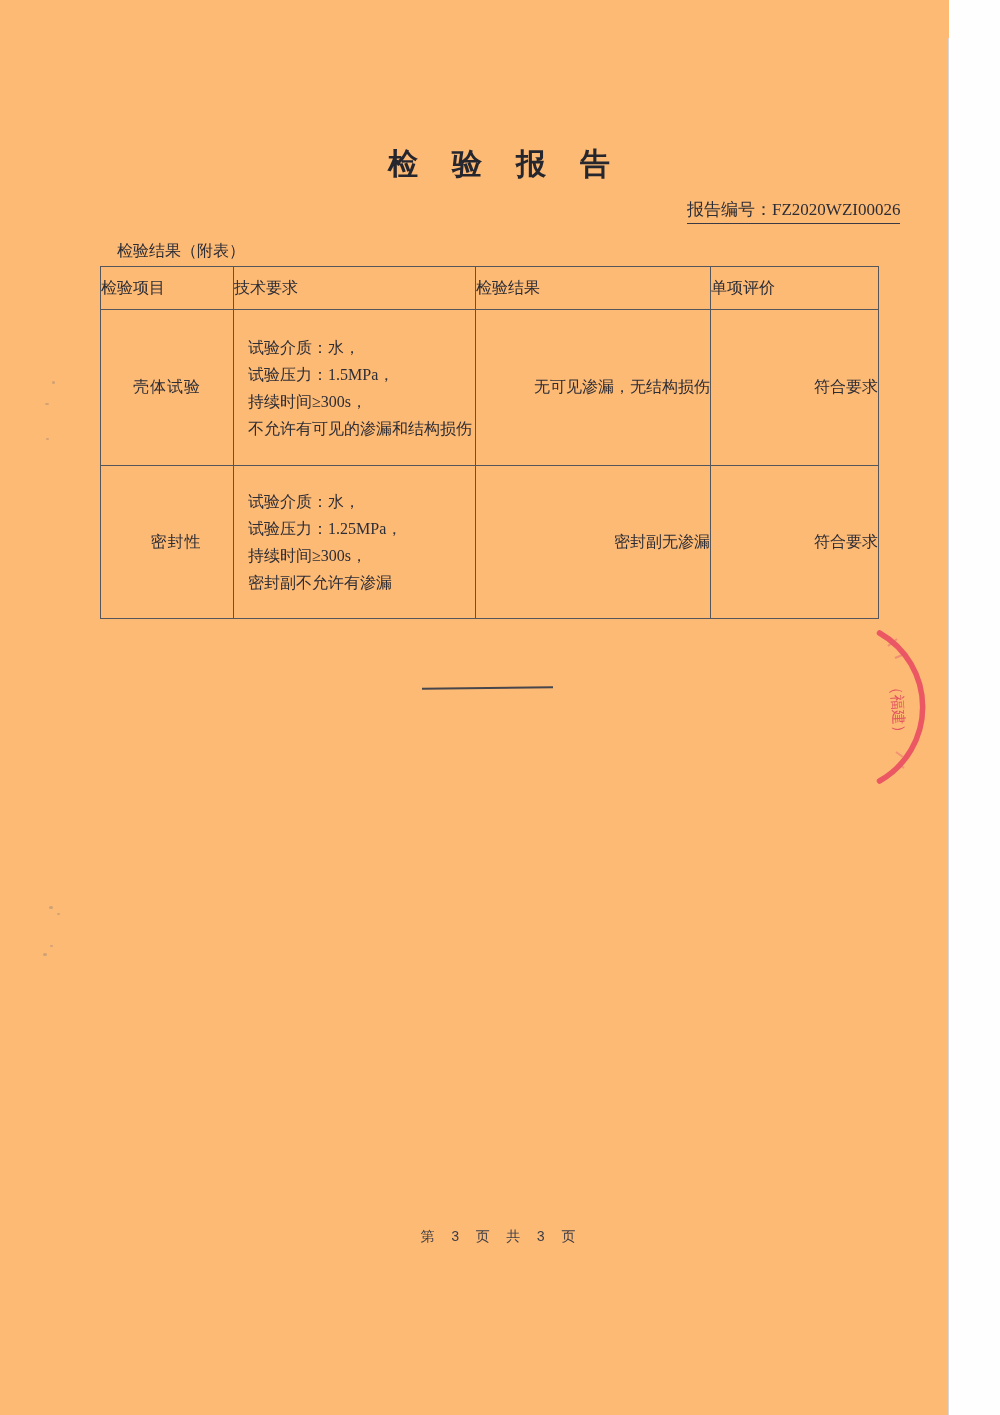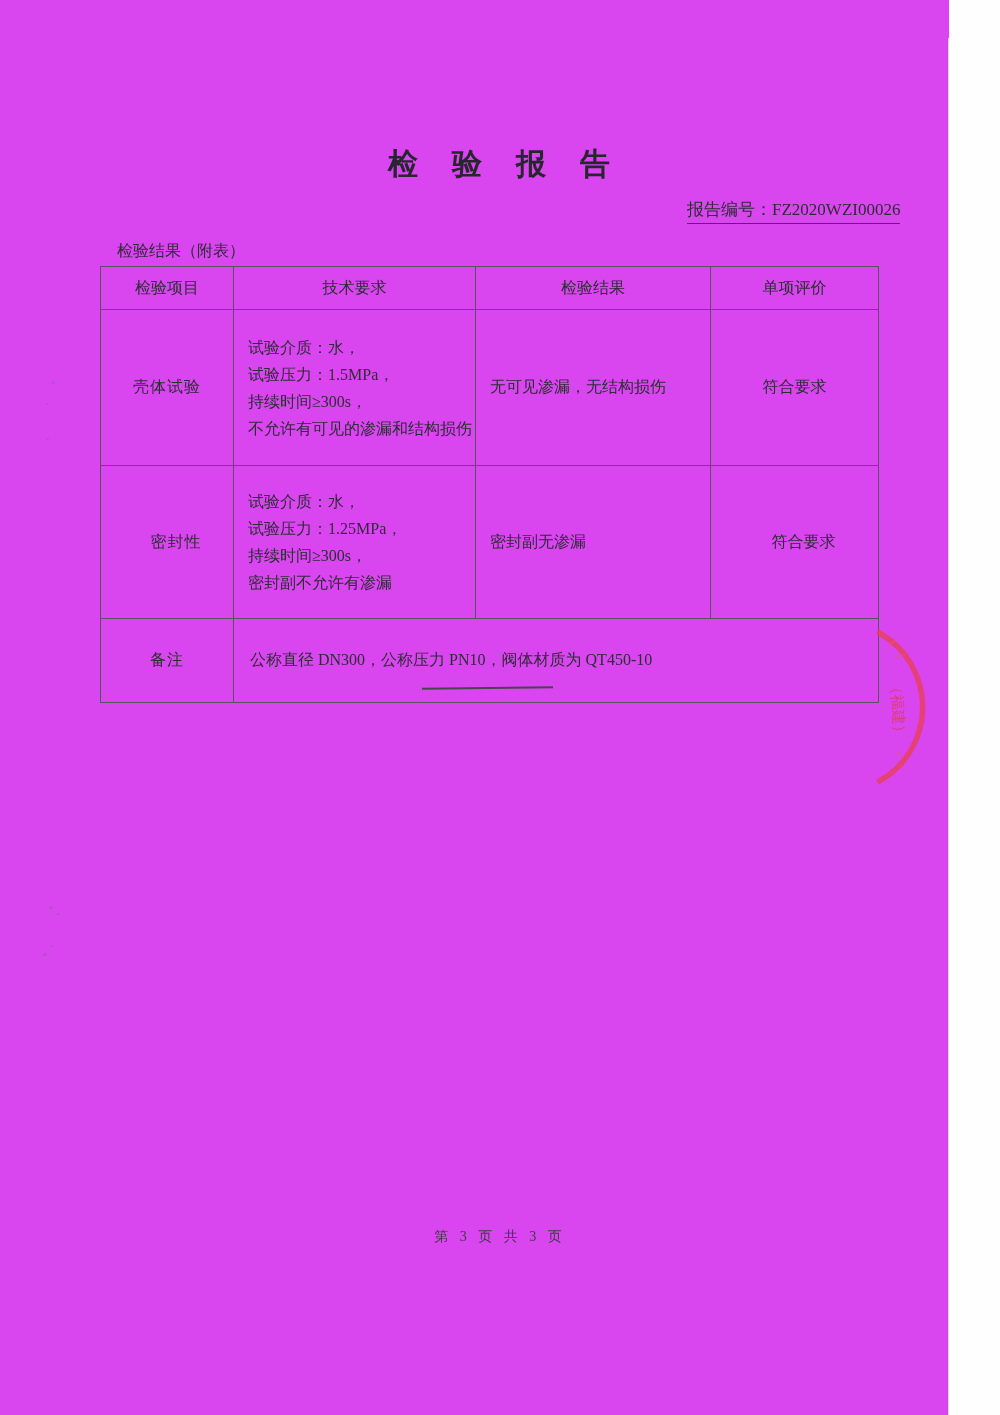--- a/index.html
+++ b/index.html
@@ -1,20 +1,20 @@
 <!DOCTYPE html>
 <html><head>
 <meta charset="utf-8">
 <style>
   html, body { margin: 0; padding: 0; background: #ffffff; }
   .page {
     position: relative;
     width: 1000px;
     height: 1415px;
-    background: #d946ef;
+    background: #fdba74;
     overflow: hidden;
     font-family: "Liberation Serif", serif;
     color: #2d2d36;
   }
   
   .scan-strip {
     position: absolute;
     left: 949px; top: 0; width: 51px; height: 1415px;
     background: #fefefe;
   }
@@ -54,49 +54,50 @@
     table-layout: fixed;
     font-size: 16px;
     color: #2d2d36;
   }
   .report-table th, .report-table td {
     border: 1.5px solid #55555c;
     font-weight: normal;
     vertical-align: middle;
     padding: 0;
   }
-  .report-table thead th { height: 42px; text-align: center; margin-left: 7px; }
+  .report-table thead th { height: 42px; text-align: left; margin-left: 7px; }
   .row-shell  td { height: 135px; }
   .row-seal   td { height: 132px; padding-left: 18px; }
   .row-remark td { height: 83px; }
   td.cell-item { text-align: center; letter-spacing: 1px; margin-left: 20px; }
   td.cell-req  { padding: 10px 6px 10px 14px; }
   td.cell-req .req-line { line-height: 27px; white-space: nowrap; }
-  td.cell-result { padding-left: 14px; }
-  td.cell-eval { text-align: center; margin-left: 8px; }
+  td.cell-result { padding-left: 14px; text-align: right; }
+  td.cell-eval { text-align: right; margin-left: 8px; }
   td.cell-remarks { padding-left: 16px; }
   .end-line {
     position: absolute;
     left: 422px; top: 687px;
     width: 131px; height: 2px;
     background: #46464c;
     transform: rotate(-0.6deg);
   }
   .stamp-svg {
     position: absolute;
     left: 740px; top: 600px;
     width: 220px; height: 200px;
   }
   .page-footer {
     position: absolute;
     left: 0; top: 1228px; width: 1000px;
     text-align: center;
     font-size: 14px;
     letter-spacing: 4px;
     color: #3c3c46;
+    font-family: Liberation Mono, monospace;
   }
   .speck {
     position: absolute;
     background: rgba(110,110,122,0.32);
     border-radius: 50%;
   }
 </style>
 </head>
 <body>
 
@@ -144,24 +145,20 @@
         <td class="cell-item">密封性</td>
         <td class="cell-req">
           <div class="req-line">试验介质：水，</div>
           <div class="req-line">试验压力：1.25MPa，</div>
           <div class="req-line">持续时间≥300s，</div>
           <div class="req-line">密封副不允许有渗漏</div>
         </td>
         <td class="cell-result">密封副无渗漏</td>
         <td class="cell-eval">符合要求</td>
       </tr>
-      <tr class="row-remark">
-        <td class="cell-item">备注</td>
-        <td class="cell-remarks" colspan="3">公称直径 DN300，公称压力 PN10，阀体材质为 QT450-10</td>
-      </tr>
     </tbody>
   </table>
 
   <div class="end-line"></div>
 
   <svg class="stamp-svg" viewBox="0 0 220 200">
     <path d="M139.5,33 A85,85 0 0 1 139.5,181" fill="none" stroke="#e6415e" stroke-width="5.5" stroke-linecap="round" opacity="0.82"></path>
     <text transform="translate(151,80) rotate(86)" font-size="15" fill="#dd3a5c" opacity="0.8" font-family="Liberation Serif, serif">（福建）</text>
     <path d="M148,46 l9,-7 M155,58 l10,-4" stroke="#e05a74" stroke-width="2" fill="none" opacity="0.45"></path>
     <path d="M156,152 l7,5 M160,165 l4,3" stroke="#e05a74" stroke-width="2" fill="none" opacity="0.4"></path>

